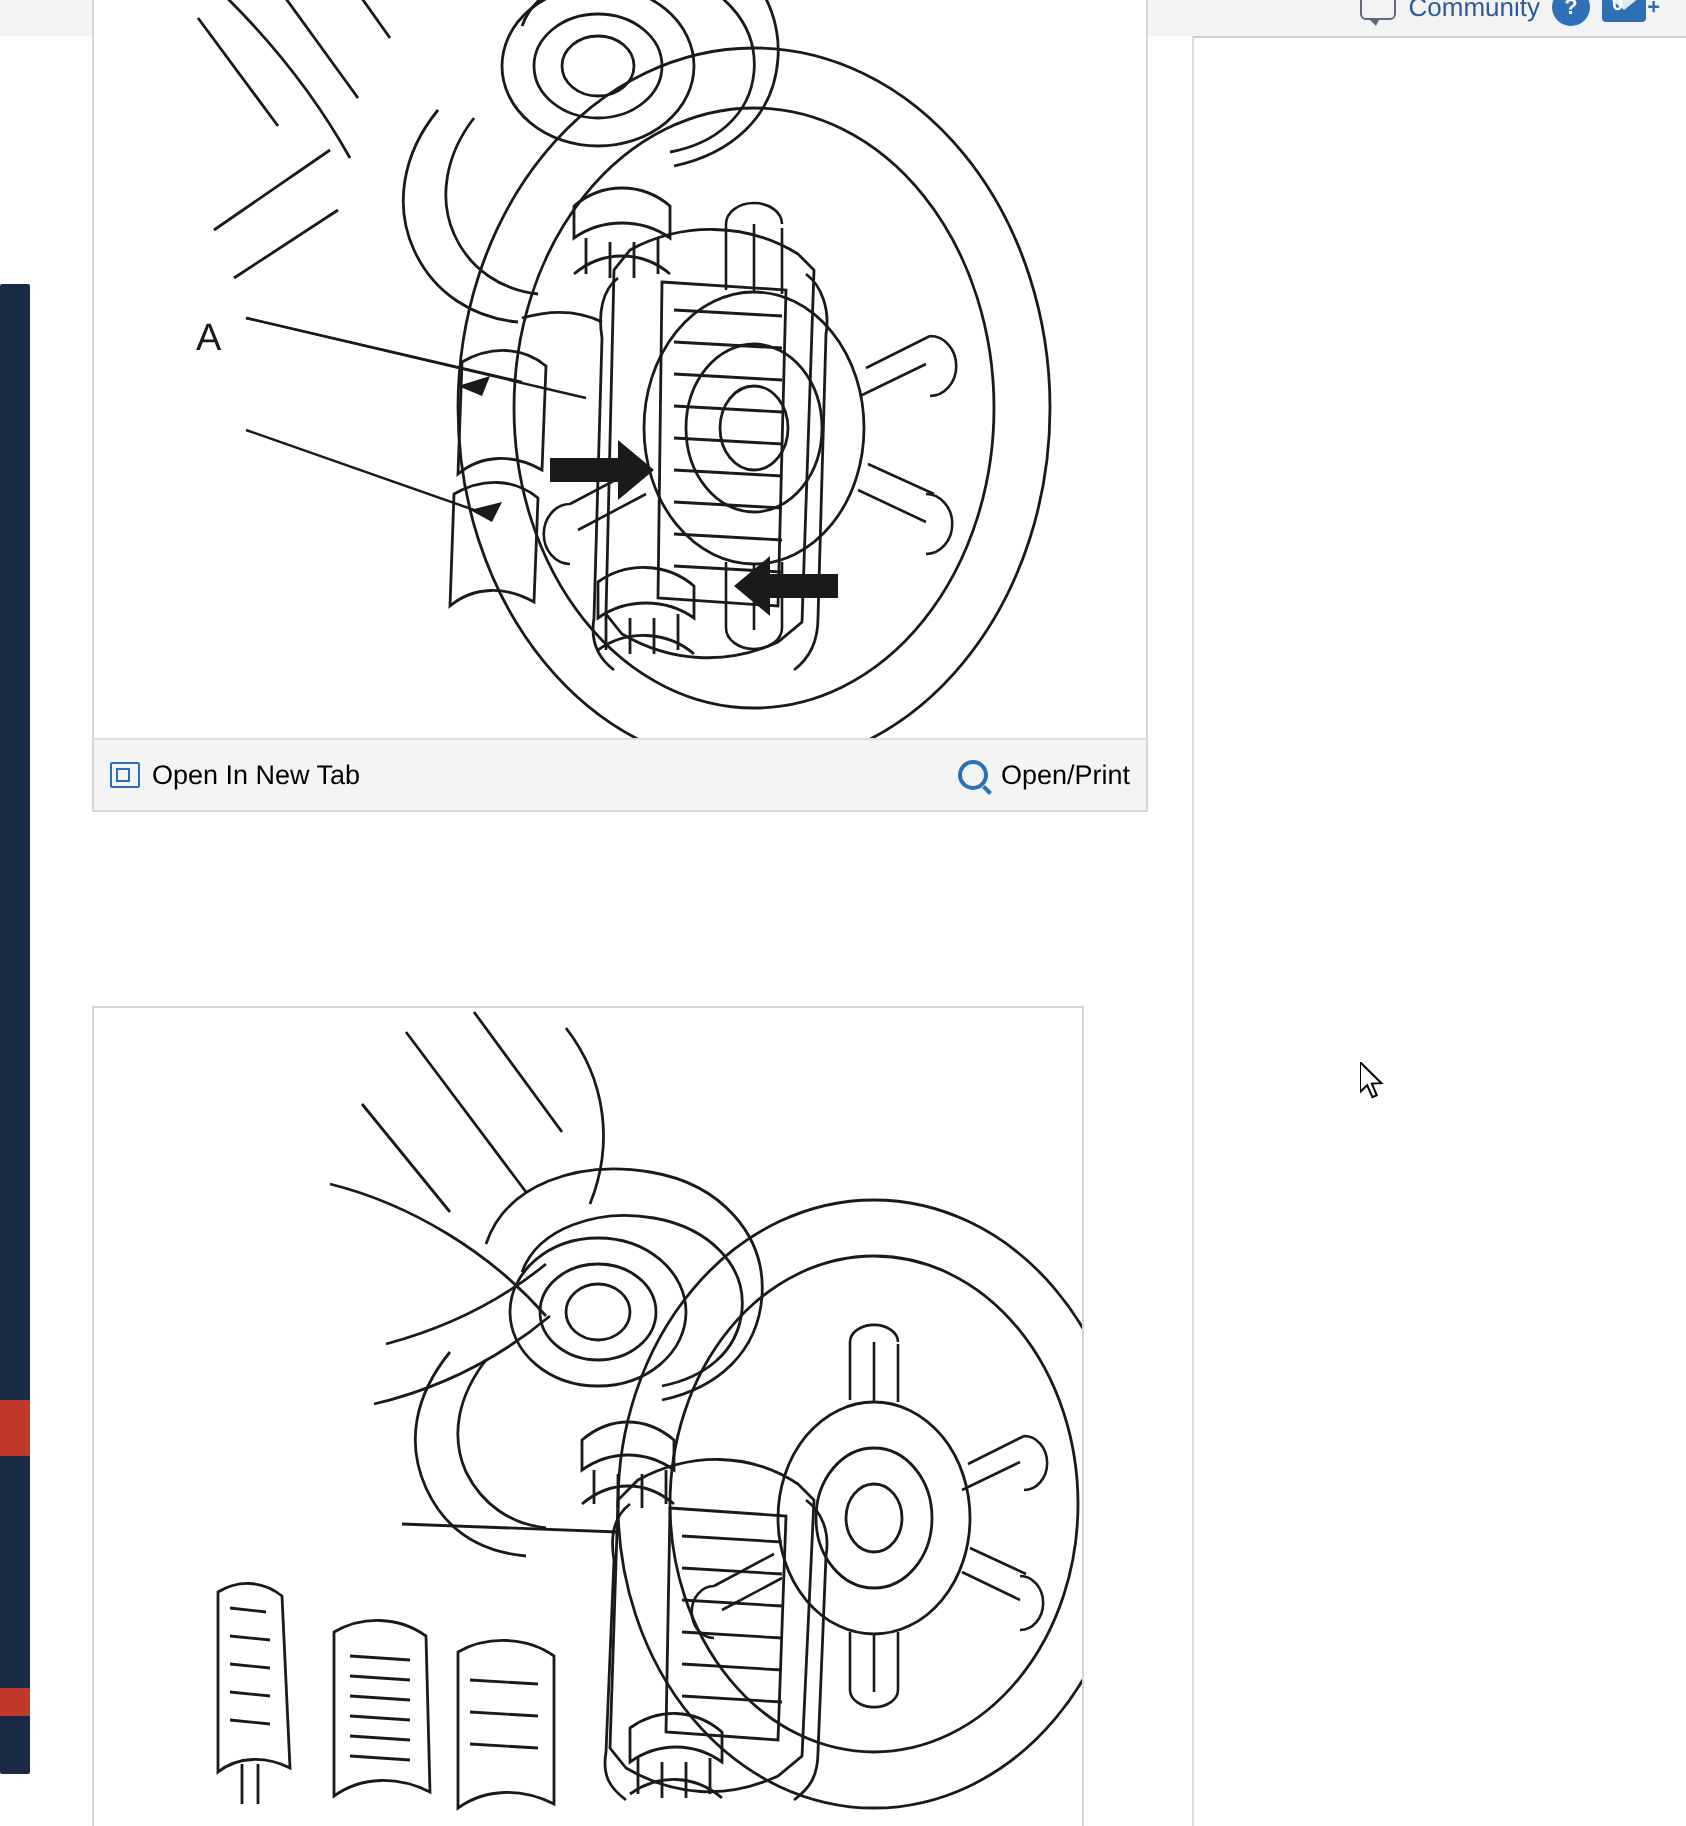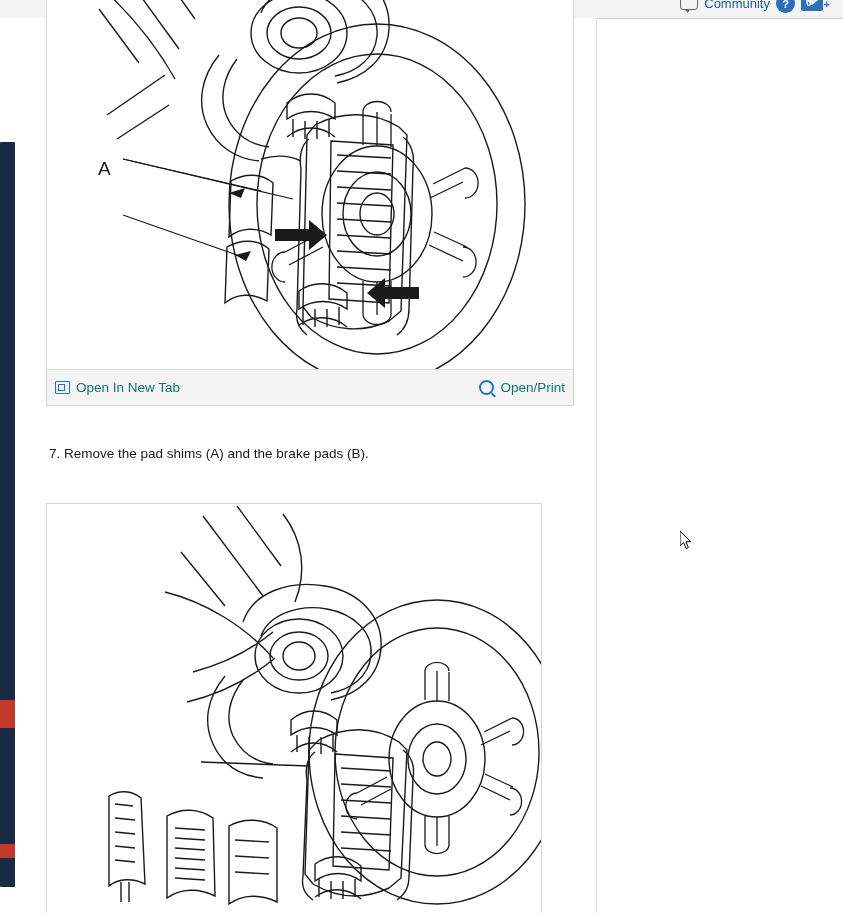--- a/index.html
+++ b/index.html
@@ -199,21 +199,21 @@
     display: flex;
     align-items: center;
     justify-content: space-between;
     box-sizing: border-box;
     padding: 0 8px 0 8px;
   }
   .fig-link {
     display: inline-flex;
     align-items: center;
     gap: 6px;
-    color: #0f766e;
+    color: #000000;
     font-size: 13.5px;
     text-decoration: none;
     cursor: pointer;
     white-space: nowrap;
   }
   .fig-link .lbl { text-decoration: none; }
   .newtab-icon {
     display: inline-block;
     width: 13px; height: 11px;
     border: 1px solid #2a6fb8;
@@ -385,21 +385,20 @@
         <span class="newtab-icon"></span>
         <span class="lbl">Open In New Tab</span>
       </span>
       <span class="fig-link">
         <span class="zoom-icon"></span>
         <span class="lbl">Open/Print</span>
       </span>
     </div>
   </div>
 
-  <div id="step-text">7. Remove the pad shims (A) and the brake pads (B).</div>
 
   <div class="figure-card" id="figure-2">
     <div class="fig-image">
       <svg class="linework" width="494" height="428" viewBox="0 0 494 428" xmlns="http://www.w3.org/2000/svg">
         <rect x="0" y="0" width="494" height="428" fill="#ffffff"></rect>
         <g stroke="#1a1a1a" fill="none" stroke-width="1.4">
 
           <ellipse cx="390" cy="248" rx="128" ry="152"></ellipse>
           <ellipse cx="390" cy="248" rx="102" ry="124"></ellipse>
           <ellipse cx="390" cy="255" rx="48" ry="58"></ellipse>

